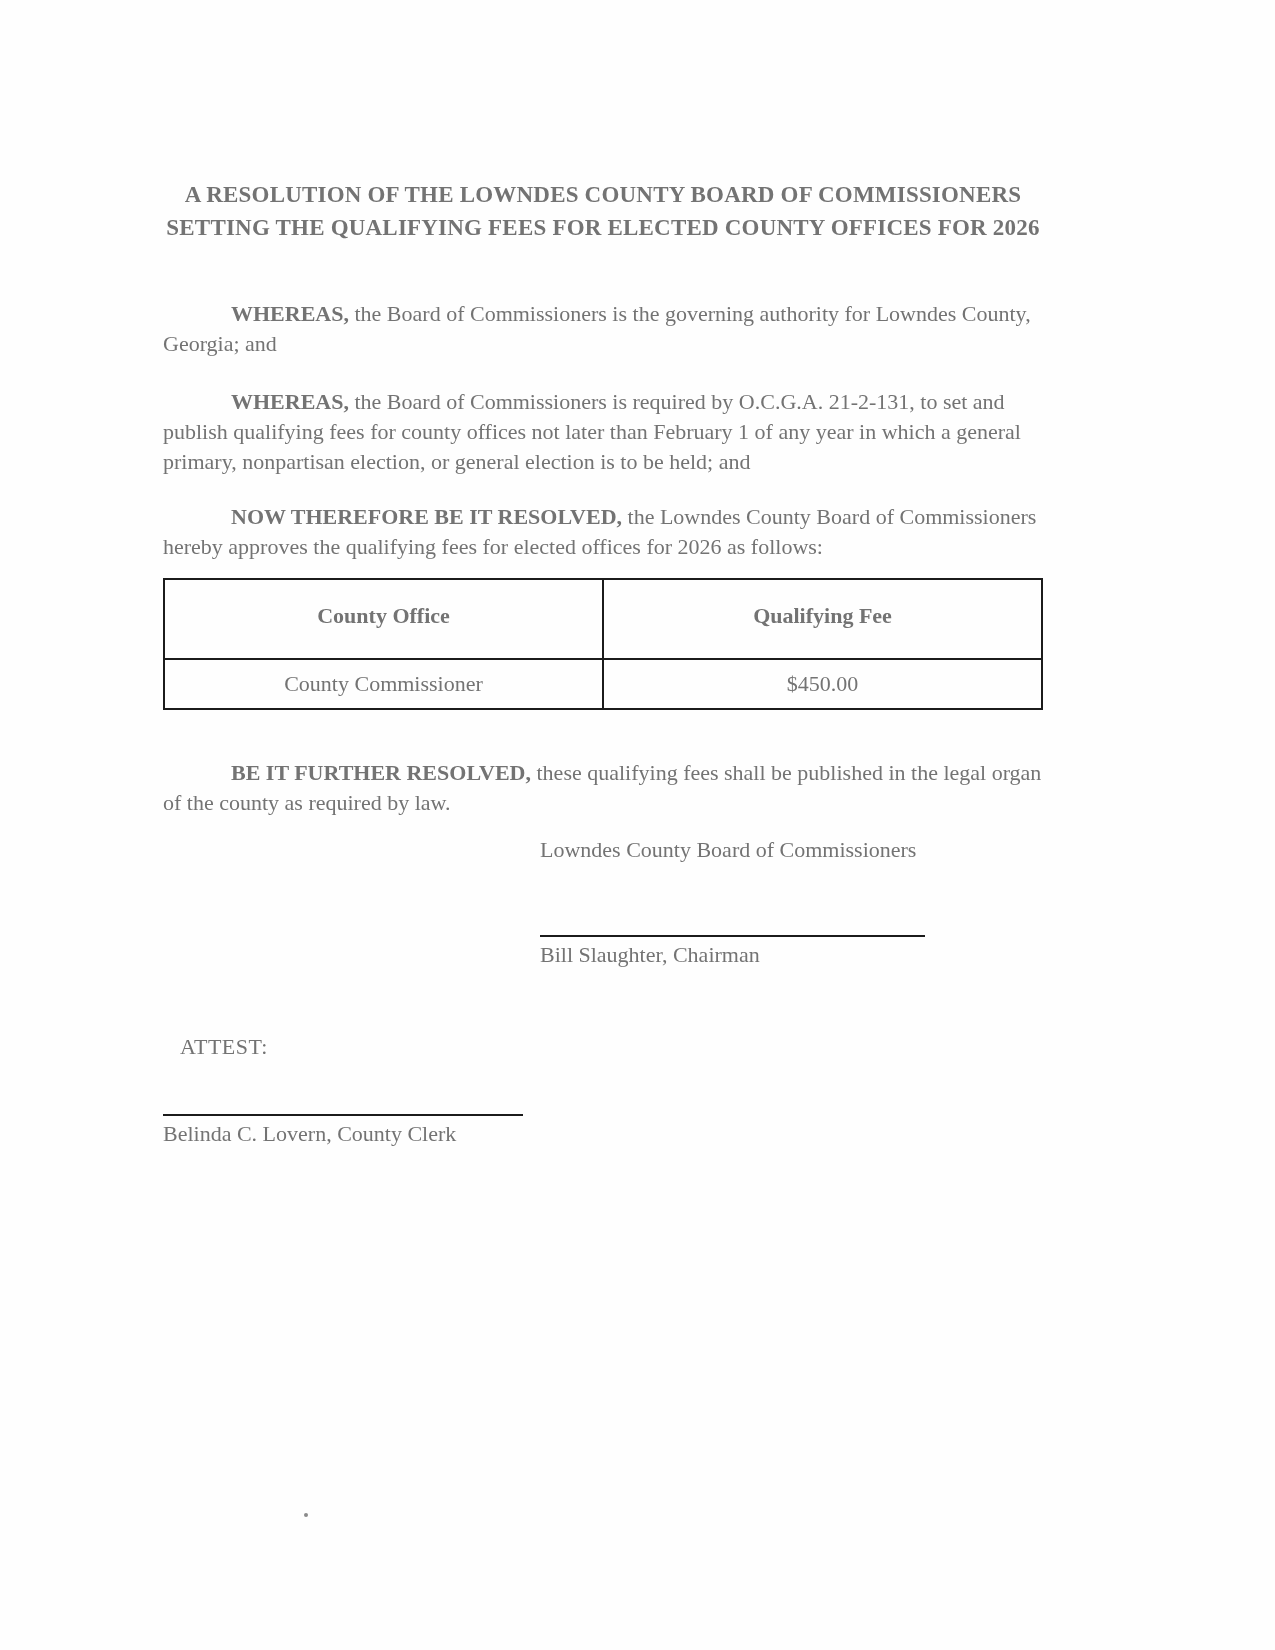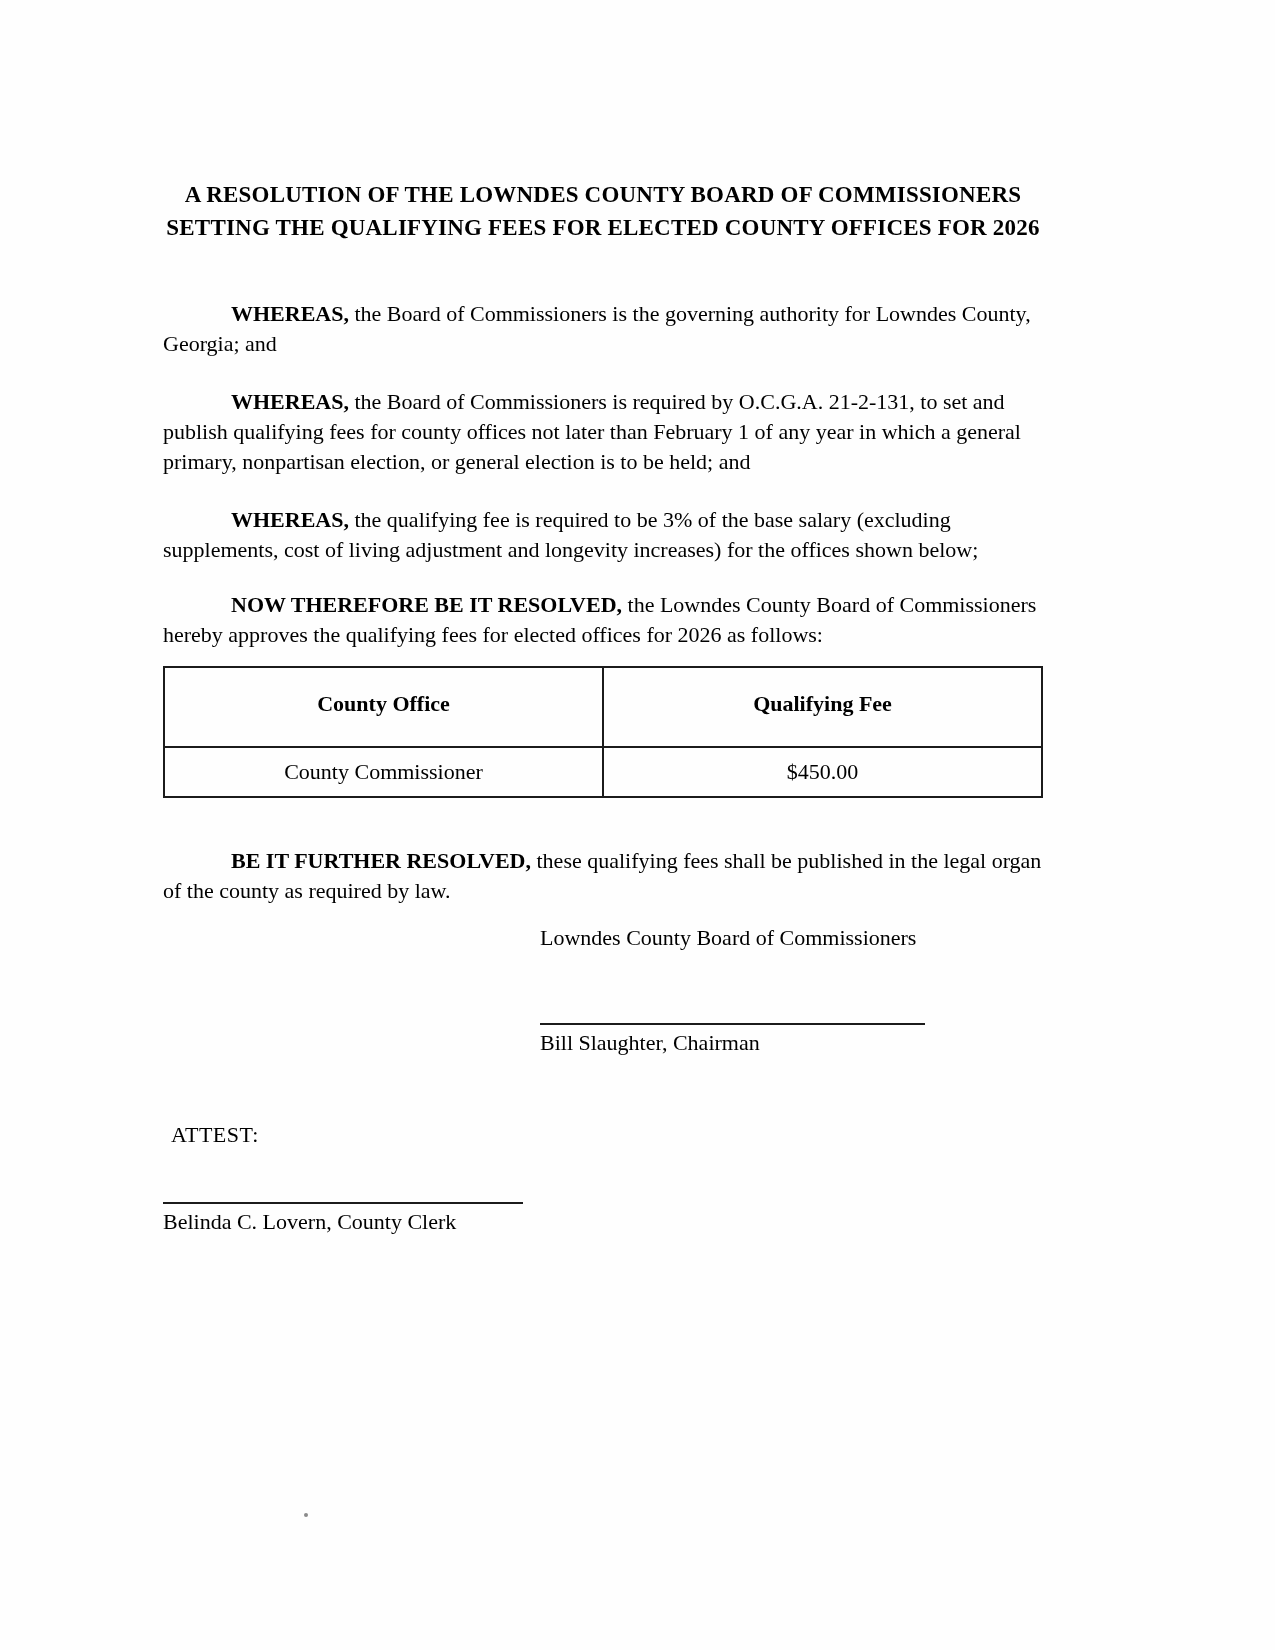--- a/index.html
+++ b/index.html
@@ -6,21 +6,21 @@
     margin: 0;
     padding: 0;
     background: #ffffff;
   }
   .page {
     position: relative;
     width: 1275px;
     height: 1650px;
     margin: 0 auto;
     background: #fefefe;
-    color: #000000;
+    color: #737373;
     font-family: "Liberation Serif", "DejaVu Serif", serif;
     font-size: 22px;
     line-height: 30px;
     overflow: hidden;
   }
   .content {
     position: absolute;
     left: 163px;
     top: 0;
     width: 880px;
@@ -85,21 +85,21 @@
   .sig-line {
     border-top: 2px solid #1b1b1b;
     height: 0;
     width: 385px;
   }
   .sig-name {
     margin: 0;
     padding-top: 3px;
   }
   .attest-label {
-    margin: 8px;
+    margin: 17px;
     margin-top: 62px;
     letter-spacing: 0.5px;
   }
   .sig-block-clerk {
     margin-top: 52px;
     width: 390px;
   }
   .sig-line-clerk {
     border-top: 2px solid #1b1b1b;
     height: 0;
@@ -123,21 +123,20 @@
 
     <div class="title-block">
       <div>A RESOLUTION OF THE LOWNDES COUNTY BOARD OF COMMISSIONERS</div>
       <div>SETTING THE QUALIFYING FEES FOR ELECTED COUNTY OFFICES FOR 2026</div>
     </div>
 
     <p class="para p1"><strong class="lead">WHEREAS,</strong><span> the Board of Commissioners is the governing authority for Lowndes County, Georgia; and</span></p>
 
     <p class="para p2"><strong class="lead">WHEREAS,</strong><span> the Board of Commissioners is required by O.C.G.A. 21-2-131, to set and publish qualifying fees for county offices not later than February 1 of any year in which a general primary, nonpartisan election, or general election is to be held; and</span></p>
 
-    <p class="para p3"><strong class="lead">WHEREAS,</strong><span> the qualifying fee is required to be 3% of the base salary (excluding supplements, cost of living adjustment and longevity increases) for the offices shown below;</span></p>
 
     <p class="para p4"><strong class="lead">NOW THEREFORE BE IT RESOLVED,</strong><span> the Lowndes County Board of Commissioners hereby approves the qualifying fees for elected offices for 2026 as follows:</span></p>
 
     <table class="fee-table">
       <thead>
         <tr>
           <th>County Office</th>
           <th>Qualifying Fee</th>
         </tr>
       </thead>

